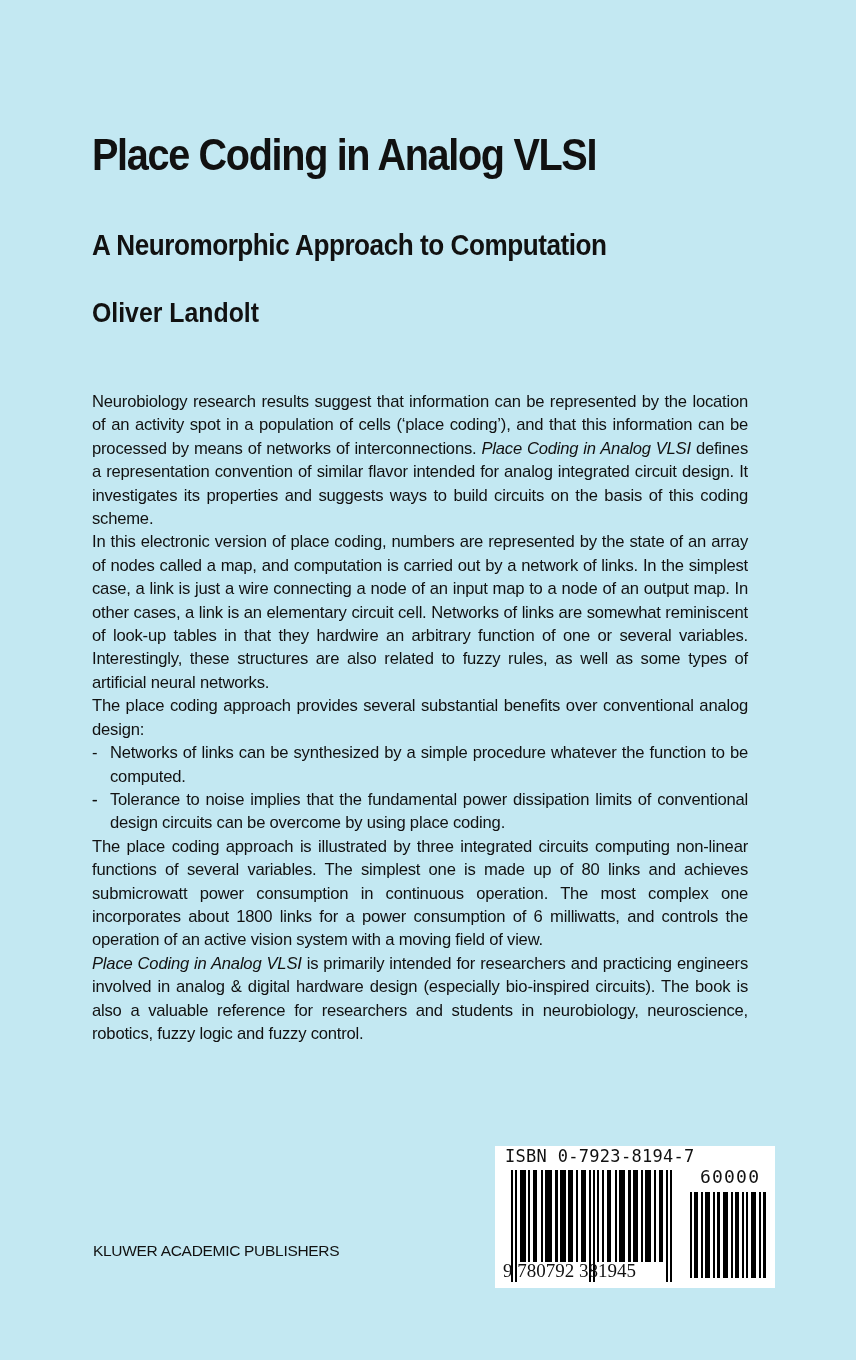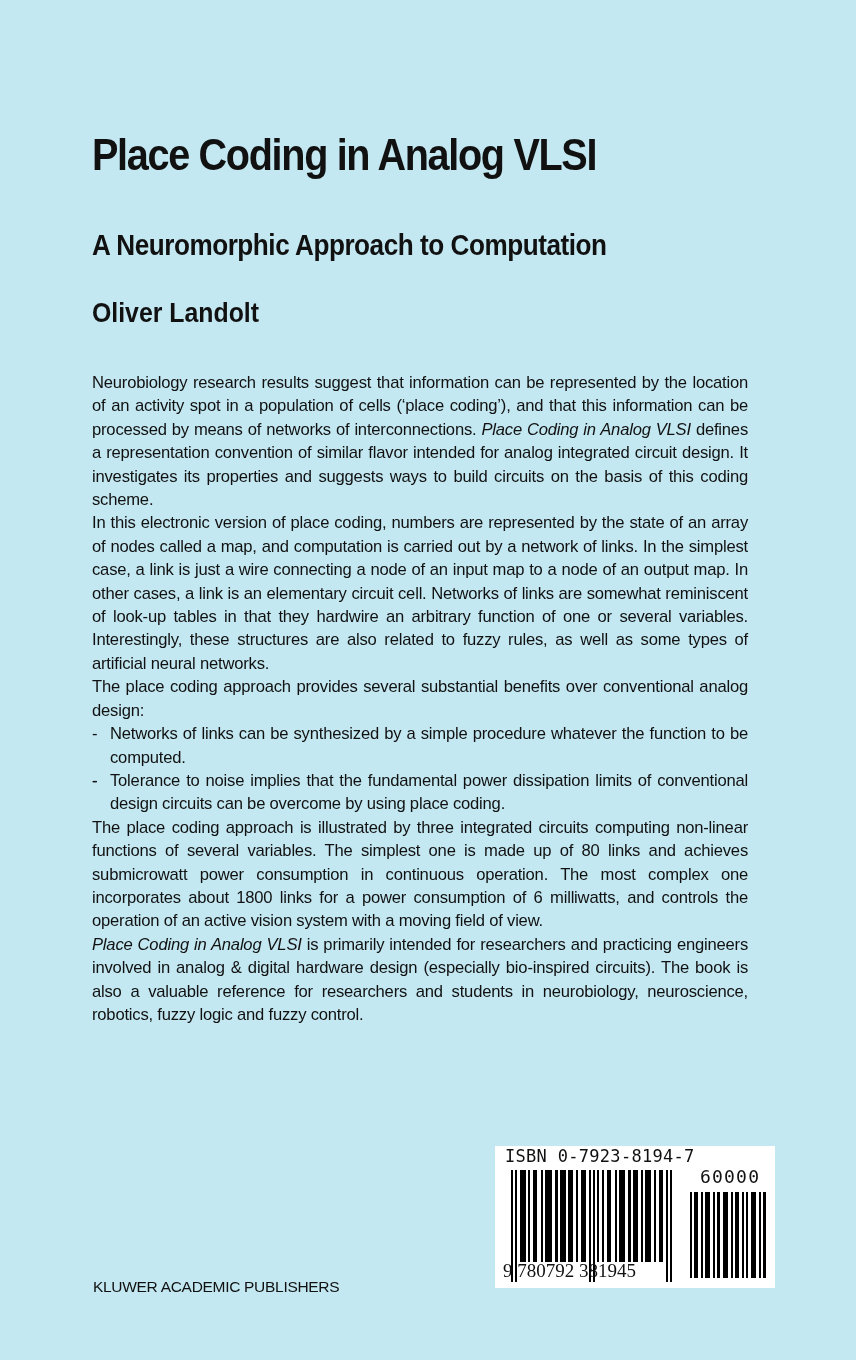--- a/index.html
+++ b/index.html
@@ -23,32 +23,32 @@
     transform: scaleX(0.90); transform-origin: left top;
     white-space: nowrap; margin: 0; line-height: 1;
   }
   .author {
     position: absolute; left: 92px; top: 300px;
     font-weight: bold; font-size: 27px;
     transform: scaleX(0.92); transform-origin: left top;
     white-space: nowrap; margin: 0; line-height: 1;
   }
   .body-text {
-    position: absolute; left: 92px; top: 371px; width: 656px;
+    position: absolute; left: 92px; top: 390px; width: 656px;
     font-size: 16.6px; line-height: 23.4px; text-align: justify;
     letter-spacing: -0.2px;
   }
   .body-text p { margin: 0; }
   .body-text ul { list-style: none; margin: 0; padding: 0; }
   .body-text li { position: relative; padding-left: 18px; }
   .body-text li .dash { position: absolute; left: 0; top: 0; }
   .body-text em { font-style: italic; }
   .publisher {
     position: absolute; left: 93px; top: 1242px;
-    font-size: 15.5px; letter-spacing: -0.3px; white-space: nowrap; margin-top: 36px;
+    font-size: 15.5px; letter-spacing: -0.3px; white-space: nowrap;
   }
   .barcode-box {
     position: absolute; left: 495px; top: 1146px;
     width: 280px; height: 142px; background: #fff;
   }
   .isbn-text {
     position: absolute; left: 10px; top: 0;
     font-family: "DejaVu Sans Mono", monospace; font-size: 17px;
     letter-spacing: 0.3px; white-space: nowrap;
   }

